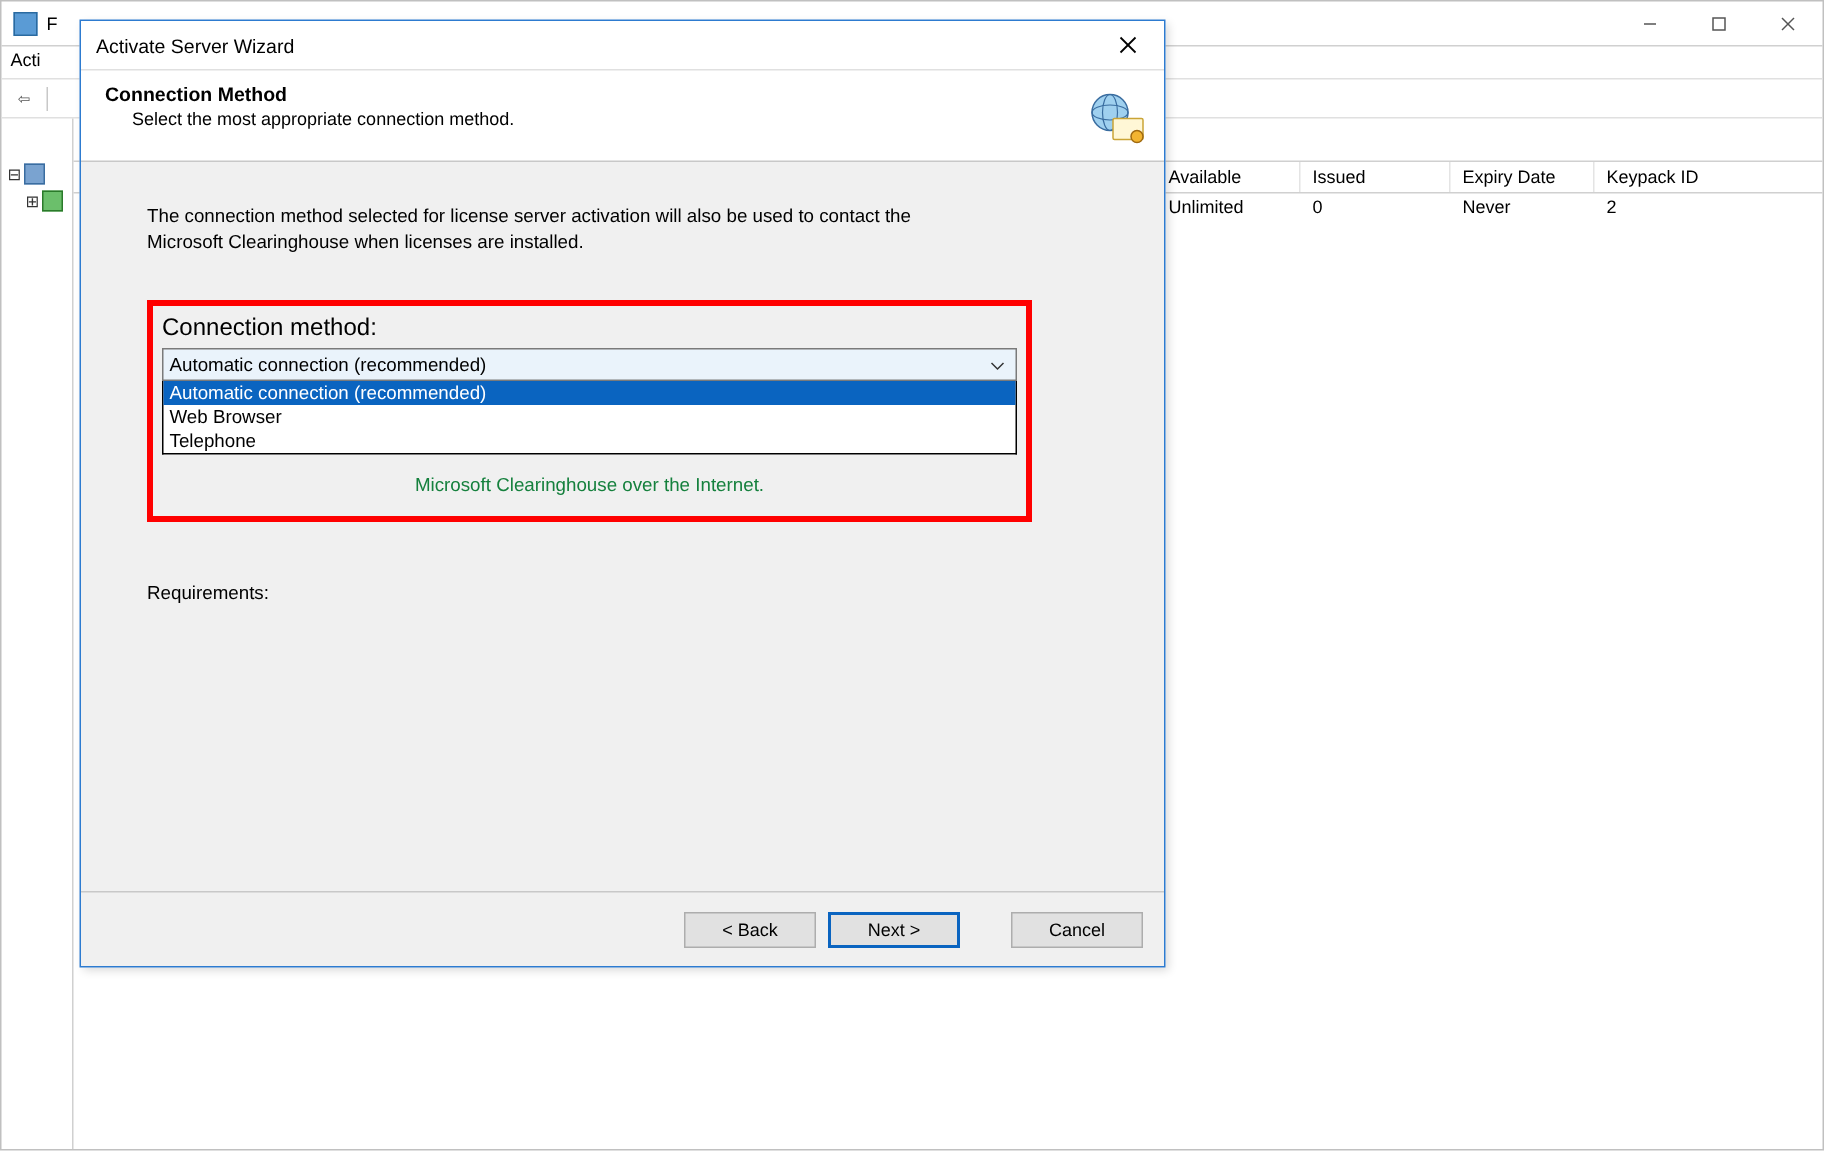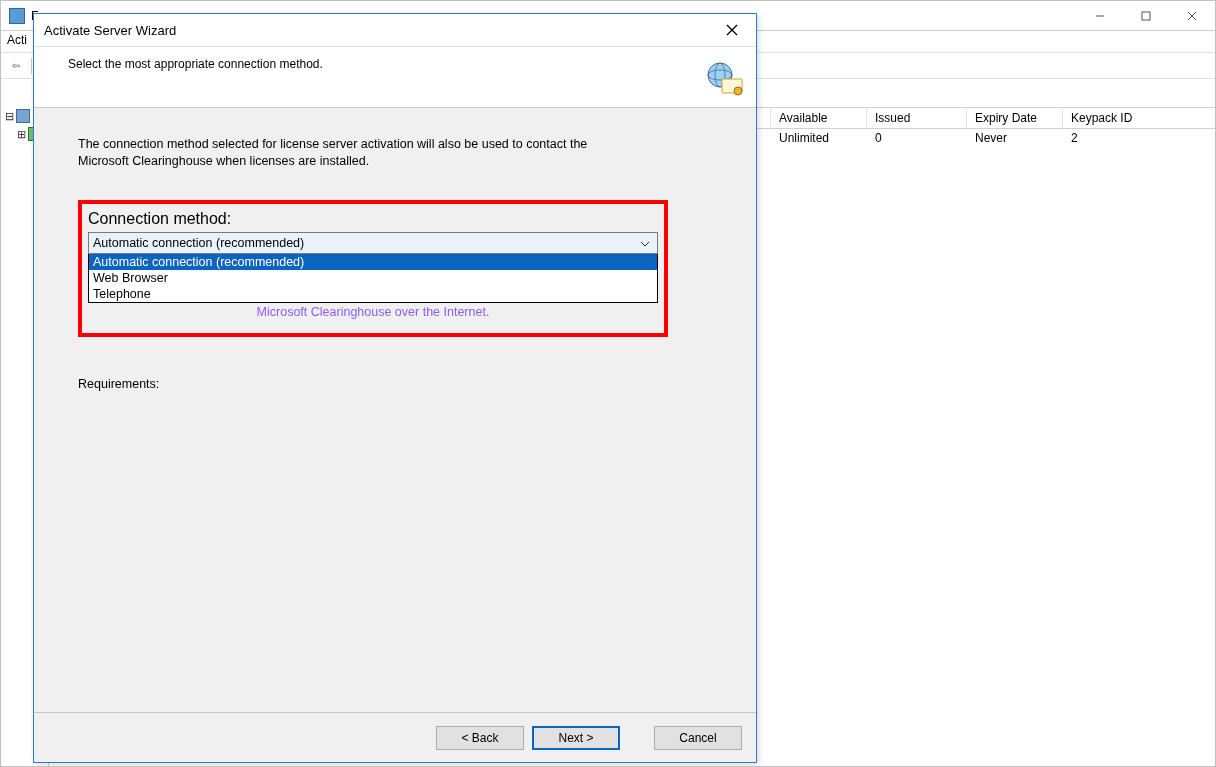--- a/index.html
+++ b/index.html
@@ -99,22 +99,22 @@
   }
   .data-row {
     position:absolute; top:50px; left:0; right:0;
     height:20px; display:flex; font-size:12px;
   }
   .cell { padding: 2px 8px; }
 
   
   .wizard {
     position: absolute;
-    left: 32px; top: 12px;
-    width: 724px; height: 750px;
+    left: 52px; top: 12px;
+    width: 724px; height: 632px;
     background: #fff;
     border: 1px solid #2d7bd0;
     box-shadow: 2px 2px 6px rgba(0,0,0,.15);
     display:flex; flex-direction:column;
   }
   .wiz-titlebar {
     height: 32px;
     display:flex; align-items:center;
     padding: 0 10px;
     font-size: 13px;
@@ -184,22 +184,22 @@
     font-size:12.5px;
     white-space:nowrap;
   }
   .opt.selected {
     background:#0a64c0;
     color:#fff;
   }
   .behind-text {
     text-align:center;
     font-size:12.5px;
-    margin-top:2px;
-    color:#8b5cf6;
+    margin-top:13px;
+    color:#15803d;
   }
 
   .kv-row { display:flex; margin-bottom:6px; }
   .kv-row .k { width:190px; }
   .kv-row .v { flex:1; max-width:380px; line-height:1.35; }
 
   .wiz-footer {
     border-top:1px solid #c8c8c8;
     background:#f0f0f0;
     height:50px;
@@ -295,20 +295,21 @@
     <span>Activate Server Wizard</span>
     <div class="wiz-close">
       <svg width="12" height="12" viewBox="0 0 12 12">
           <line x1="1" y1="1" x2="11" y2="11" stroke="#000" stroke-width="1.2"></line>
           <line x1="11" y1="1" x2="1" y2="11" stroke="#000" stroke-width="1.2"></line>
         </svg>
     </div>
   </div>
 
   <div class="wiz-header">
+    <div class="h1">Connection Method</div>
     <div class="sub">Select the most appropriate connection method.</div>
     <div class="hdr-icon">
       <svg width="40" height="40" viewBox="0 0 40 40">
         <circle cx="16" cy="16" r="12" fill="#9fd0ef" stroke="#3a6da0" stroke-width="1"></circle>
         <ellipse cx="16" cy="16" rx="12" ry="5" fill="none" stroke="#3a6da0" stroke-width="0.8"></ellipse>
         <ellipse cx="16" cy="16" rx="5" ry="12" fill="none" stroke="#3a6da0" stroke-width="0.8"></ellipse>
         <rect x="18" y="20" width="20" height="14" rx="1" fill="#fff7d6" stroke="#caa436"></rect>
         <circle cx="34" cy="32" r="4" fill="#f2b430" stroke="#a06a10"></circle>
       </svg>
     </div>

